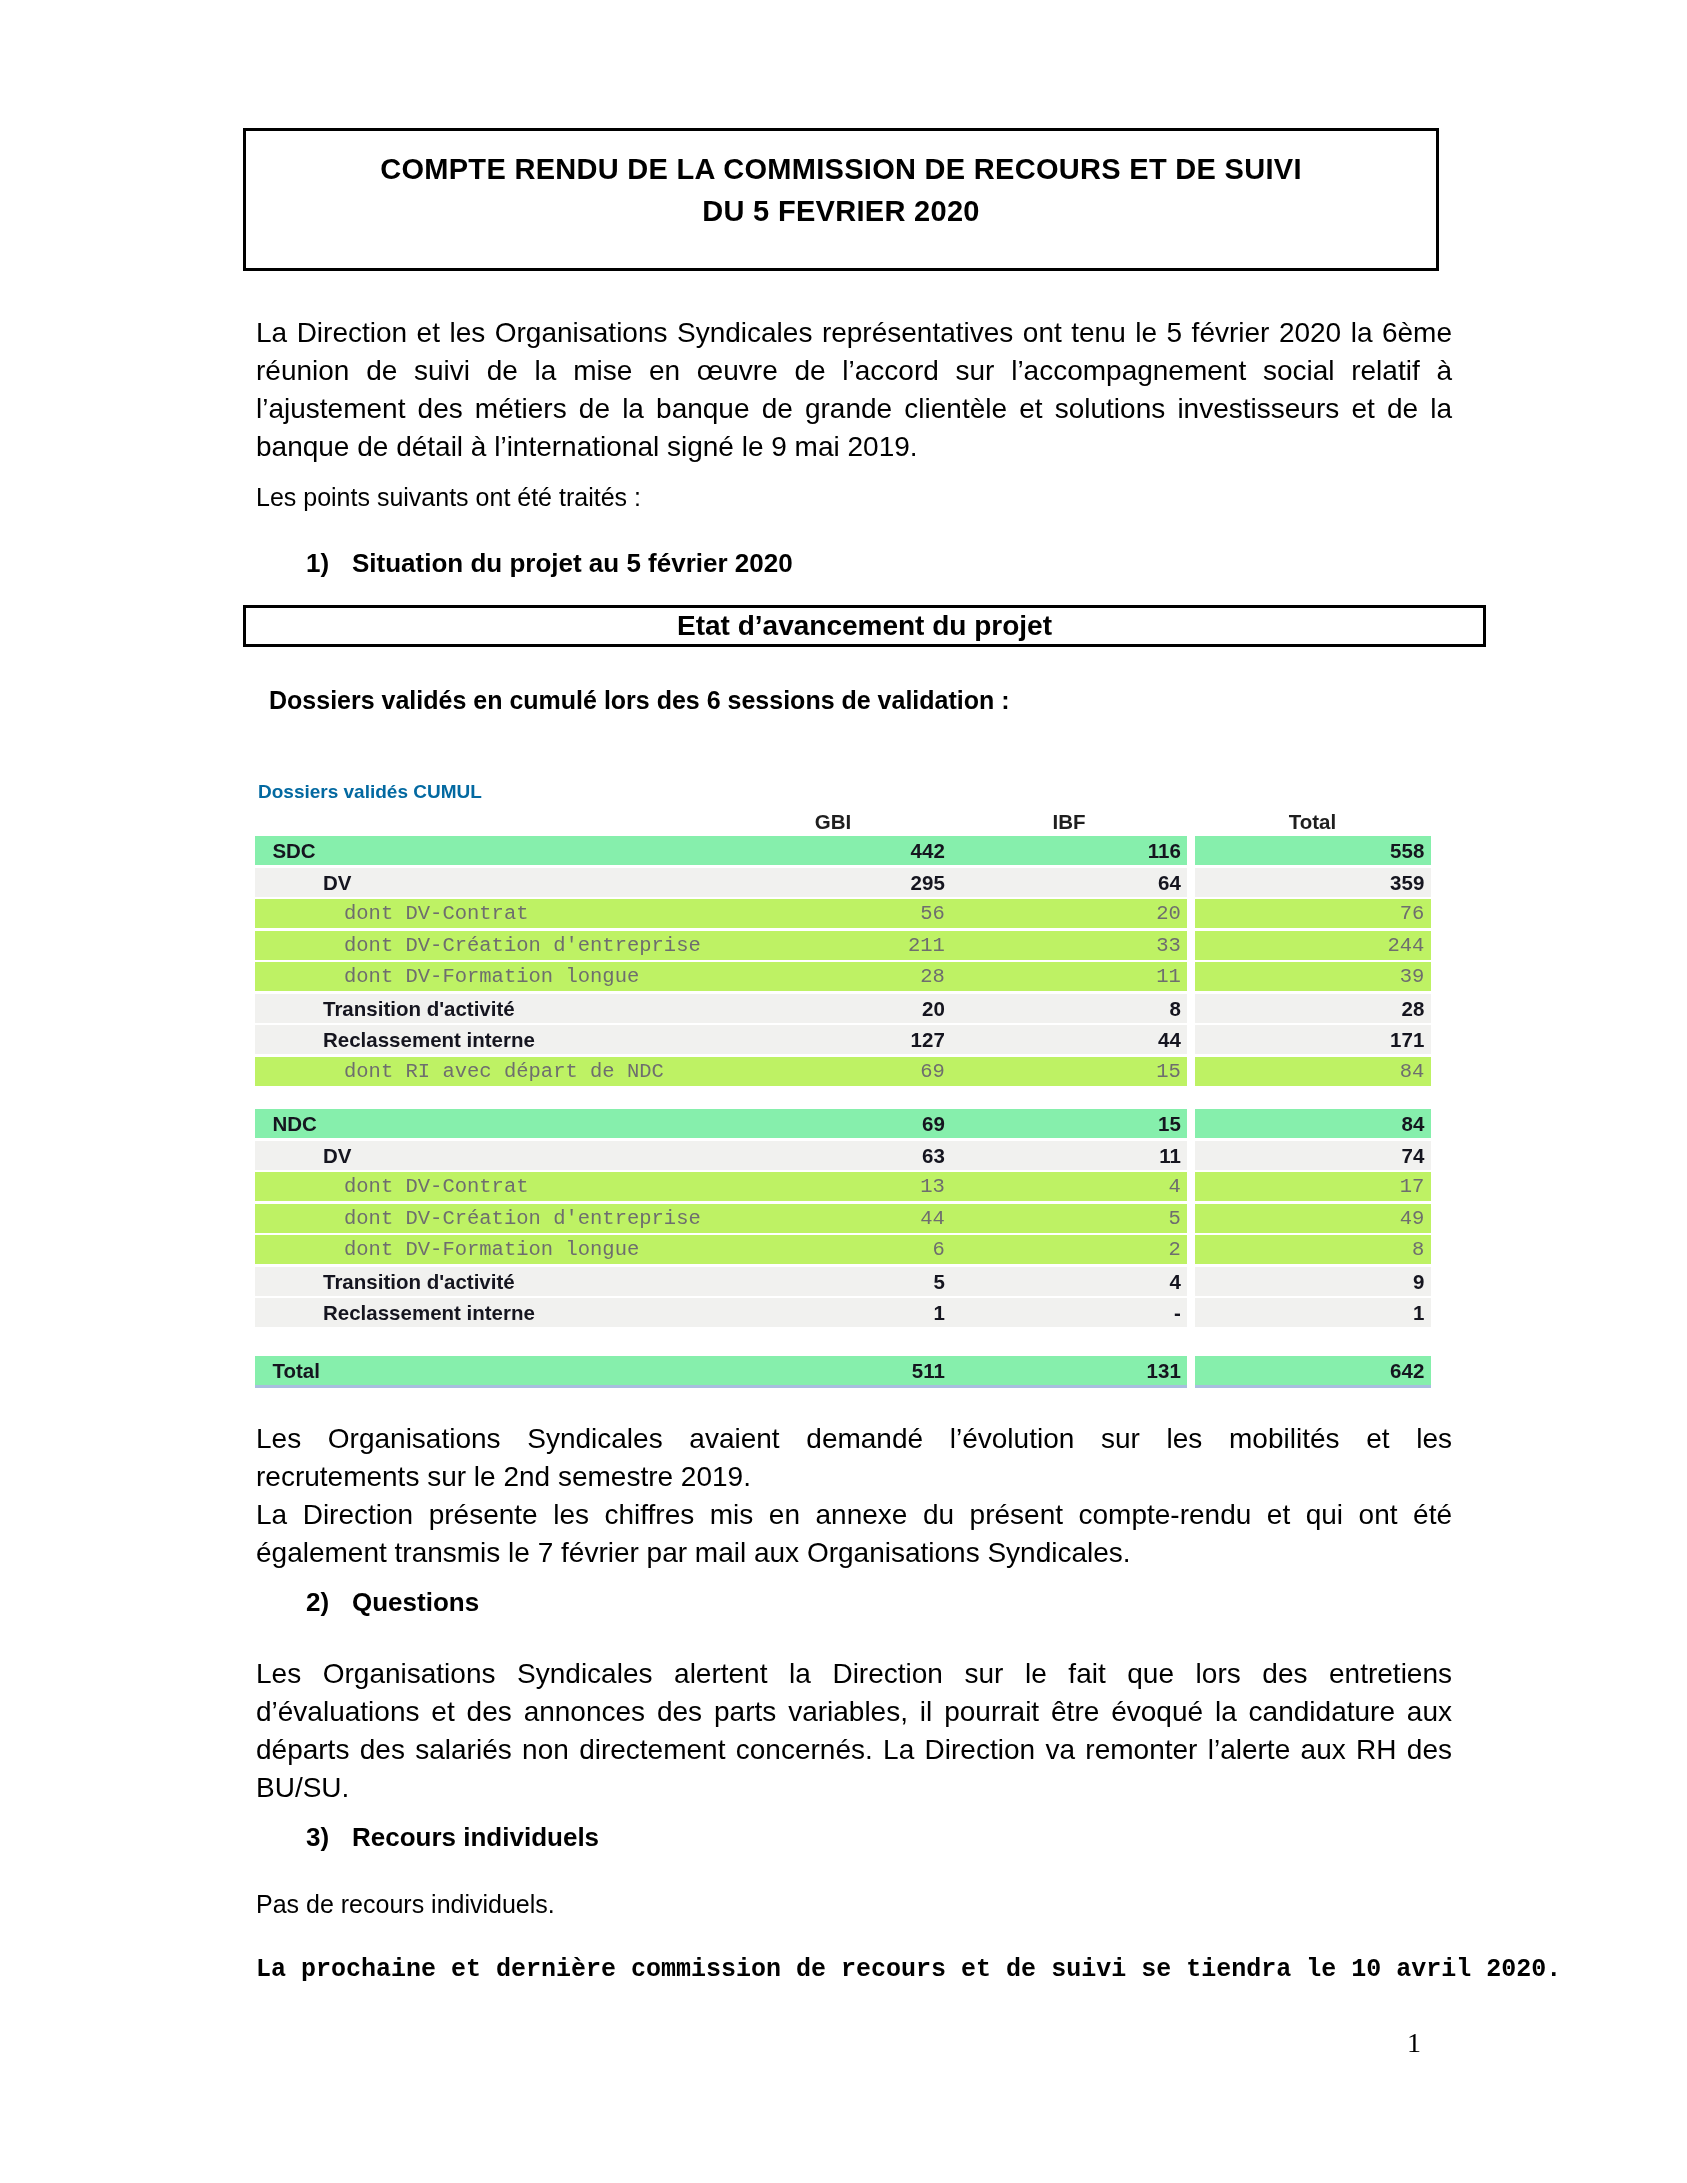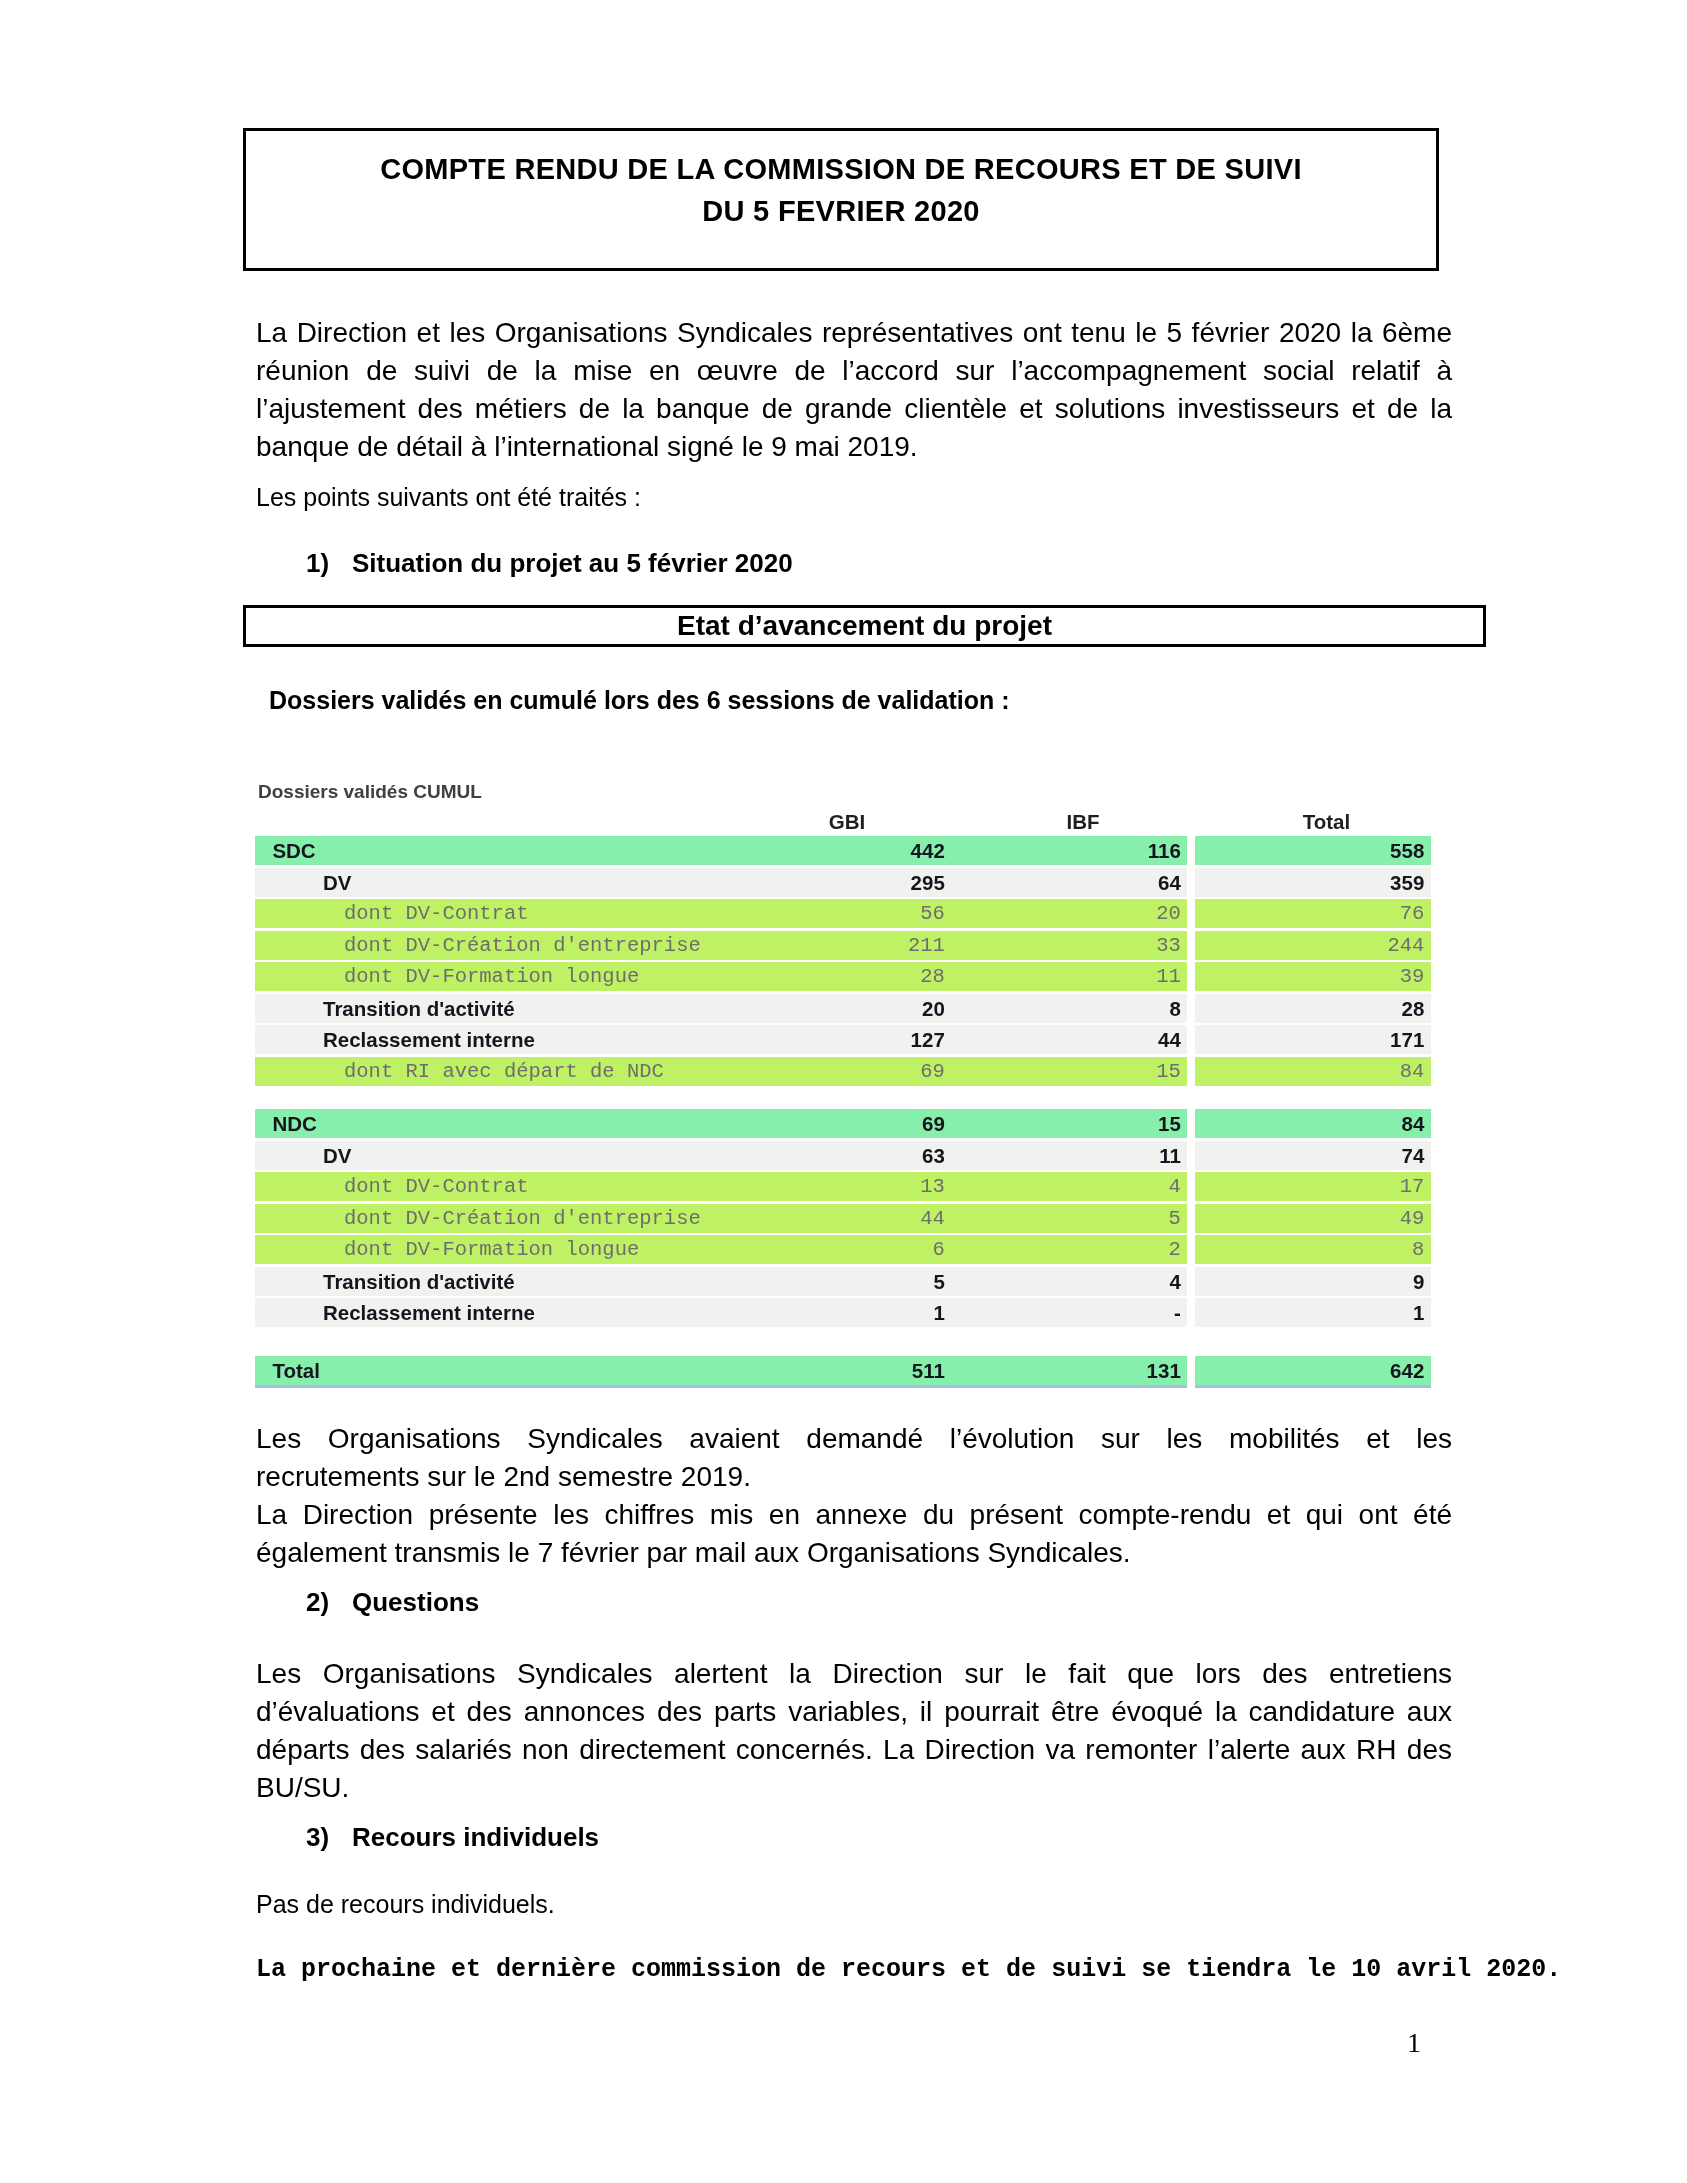--- a/index.html
+++ b/index.html
@@ -29,23 +29,23 @@
   .closing{font-weight:700;white-space:nowrap;font-family:Liberation Mono, monospace;}
   
   .etat-box{
     position:absolute;left:243px;top:605px;width:1243px;height:42px;
     border:3.1px solid #000;box-sizing:border-box;
     display:flex;align-items:center;justify-content:center;
   }
   .etat-text{font-size:28px;font-weight:700;}
   .subhead{position:absolute;left:269px;top:686px;font-size:25px;font-weight:700;white-space:nowrap;}
   
-  .tbl-caption{position:absolute;left:258px;top:781px;font-size:19px;font-weight:700;color:#404040;}
+  .tbl-caption{position:absolute;left:258px;top:781px;font-size:19px;font-weight:700;color:#0369a1;}
   .tbl-header{
-    position:absolute;left:269px;top:809px;width:1177px;height:25px;
+    position:absolute;left:255px;top:809px;width:1177px;height:25px;
     display:grid;grid-template-columns:460px 236px 236px 7.5px 236px;
   }
   .tbl-header .hcell{font-size:20.5px;font-weight:700;color:#1f1f1f;text-align:center;line-height:25px;}
   .tbl-rows{position:absolute;left:255px;top:836px;width:1177px;}
   .trow{
     display:grid;grid-template-columns:460px 236px 236px 7.5px 236px;
     height:29px;margin-bottom:2.5px;font-size:20.5px;line-height:29px;
   }
   .trow .c{white-space:nowrap;}
   .trow .num{text-align:right;padding-right:6.2px;}

